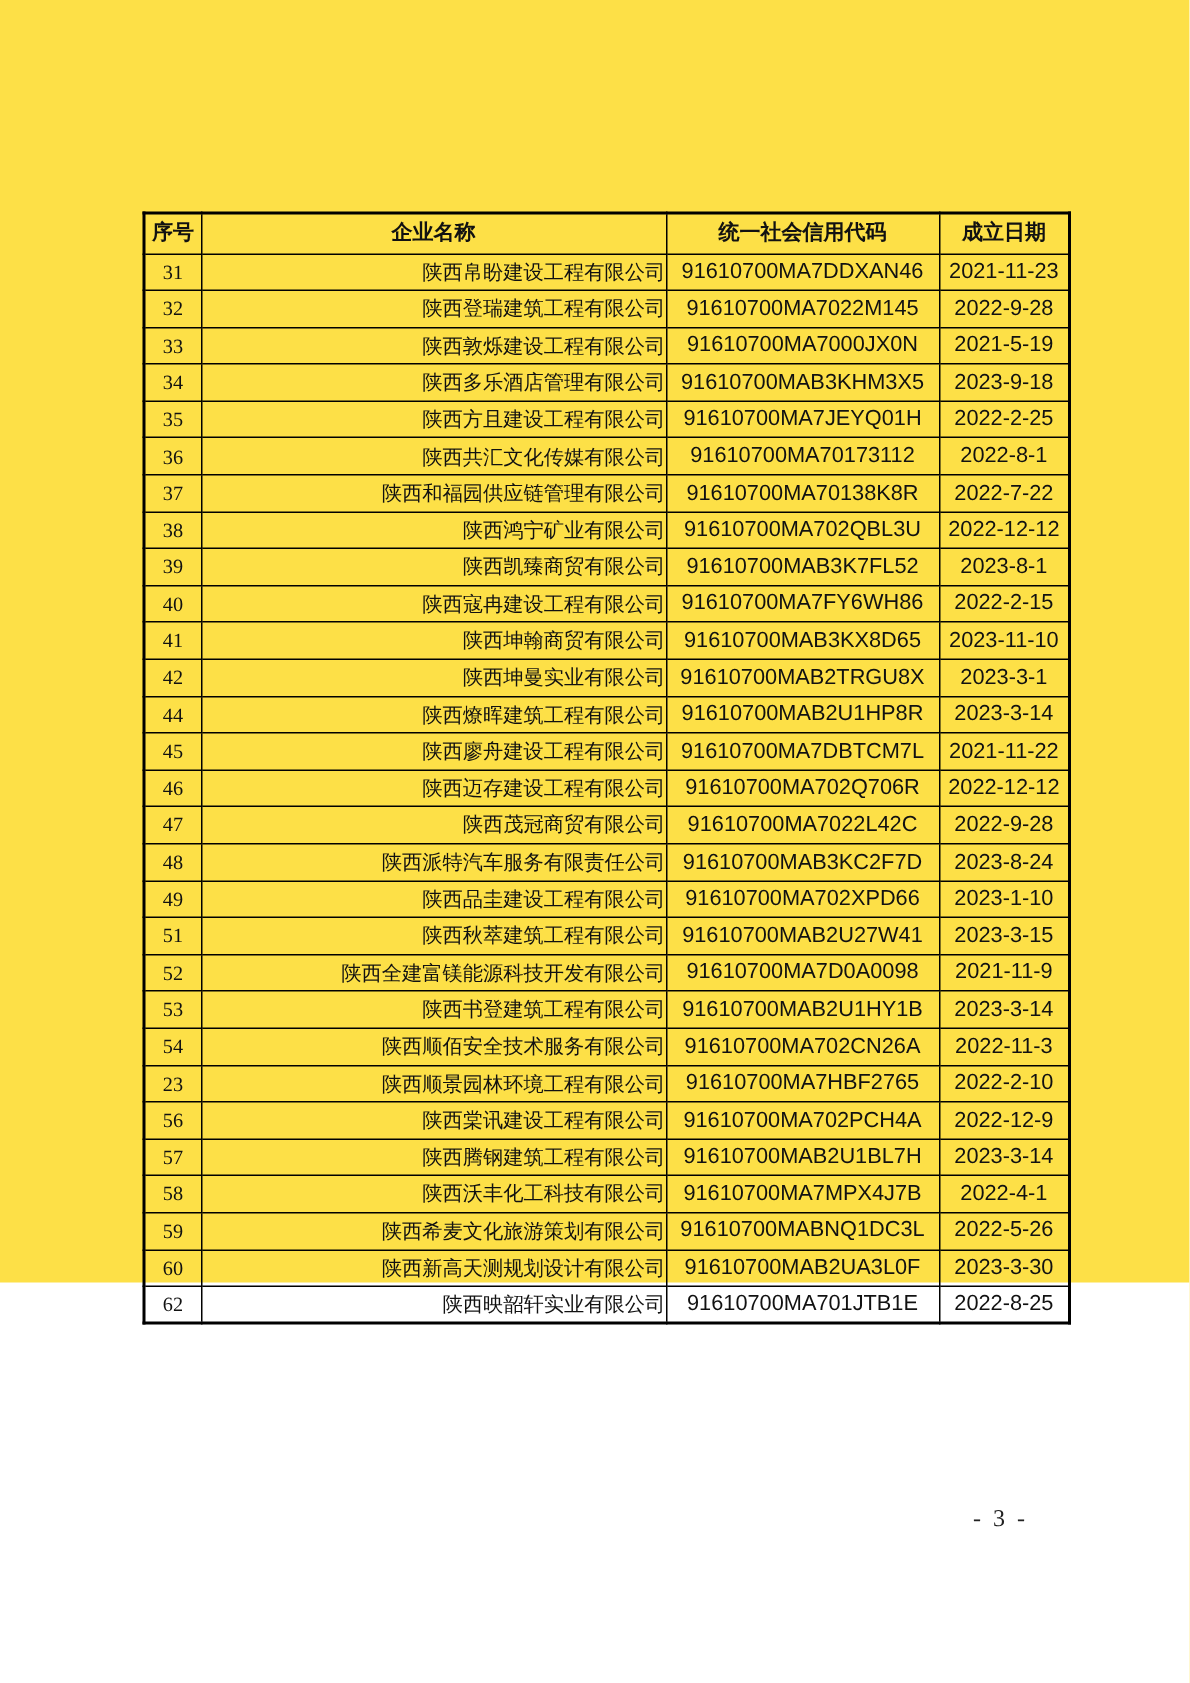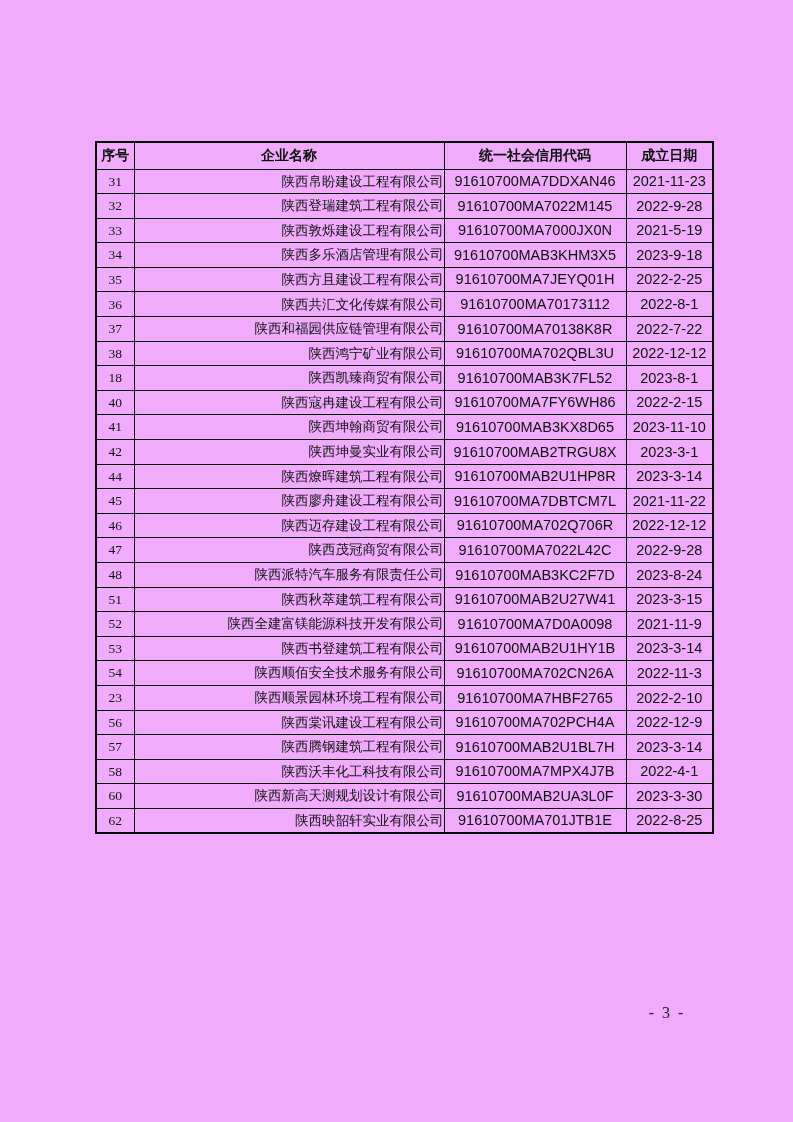--- a/index.html
+++ b/index.html
@@ -6,22 +6,22 @@
   html, body {
     width: 793px; height: 1122px;
     background: #ffffff;
     font-family: "Liberation Serif", serif;
     color: #111;
     position: relative;
   }
   .page {
     position: absolute;
     left: 0; top: 0;
-    width: 793px; height: 1122px;
-    background: #f0abfc;
+    width: 793px; height: 855px;
+    background: #fde047;
   }
   table.company-table {
     position: absolute;
     left: 95px;
     top: 141px;
     width: 617px;
     border-collapse: collapse;
     table-layout: fixed;
   }
   table.company-table, table.company-table th, table.company-table td {
@@ -134,21 +134,21 @@
           <td class="col-code">91610700MA70138K8R</td>
           <td class="col-date">2022-7-22</td>
         </tr>
         <tr>
           <td class="col-no">38</td>
           <td class="col-name">陕西鸿宁矿业有限公司</td>
           <td class="col-code">91610700MA702QBL3U</td>
           <td class="col-date">2022-12-12</td>
         </tr>
         <tr>
-          <td class="col-no">18</td>
+          <td class="col-no">39</td>
           <td class="col-name">陕西凯臻商贸有限公司</td>
           <td class="col-code">91610700MAB3K7FL52</td>
           <td class="col-date">2023-8-1</td>
         </tr>
         <tr>
           <td class="col-no">40</td>
           <td class="col-name">陕西寇冉建设工程有限公司</td>
           <td class="col-code">91610700MA7FY6WH86</td>
           <td class="col-date">2022-2-15</td>
         </tr>
@@ -188,20 +188,26 @@
           <td class="col-code">91610700MA7022L42C</td>
           <td class="col-date">2022-9-28</td>
         </tr>
         <tr>
           <td class="col-no">48</td>
           <td class="col-name">陕西派特汽车服务有限责任公司</td>
           <td class="col-code">91610700MAB3KC2F7D</td>
           <td class="col-date">2023-8-24</td>
         </tr>
         <tr>
+          <td class="col-no">49</td>
+          <td class="col-name">陕西品圭建设工程有限公司</td>
+          <td class="col-code">91610700MA702XPD66</td>
+          <td class="col-date">2023-1-10</td>
+        </tr>
+        <tr>
           <td class="col-no">51</td>
           <td class="col-name">陕西秋萃建筑工程有限公司</td>
           <td class="col-code">91610700MAB2U27W41</td>
           <td class="col-date">2023-3-15</td>
         </tr>
         <tr>
           <td class="col-no">52</td>
           <td class="col-name">陕西全建富镁能源科技开发有限公司</td>
           <td class="col-code">91610700MA7D0A0098</td>
           <td class="col-date">2021-11-9</td>
@@ -236,20 +242,26 @@
           <td class="col-code">91610700MAB2U1BL7H</td>
           <td class="col-date">2023-3-14</td>
         </tr>
         <tr>
           <td class="col-no">58</td>
           <td class="col-name">陕西沃丰化工科技有限公司</td>
           <td class="col-code">91610700MA7MPX4J7B</td>
           <td class="col-date">2022-4-1</td>
         </tr>
         <tr>
+          <td class="col-no">59</td>
+          <td class="col-name">陕西希麦文化旅游策划有限公司</td>
+          <td class="col-code">91610700MABNQ1DC3L</td>
+          <td class="col-date">2022-5-26</td>
+        </tr>
+        <tr>
           <td class="col-no">60</td>
           <td class="col-name">陕西新高天测规划设计有限公司</td>
           <td class="col-code">91610700MAB2UA3L0F</td>
           <td class="col-date">2023-3-30</td>
         </tr>
         <tr>
           <td class="col-no">62</td>
           <td class="col-name">陕西映韶轩实业有限公司</td>
           <td class="col-code">91610700MA701JTB1E</td>
           <td class="col-date">2022-8-25</td>

